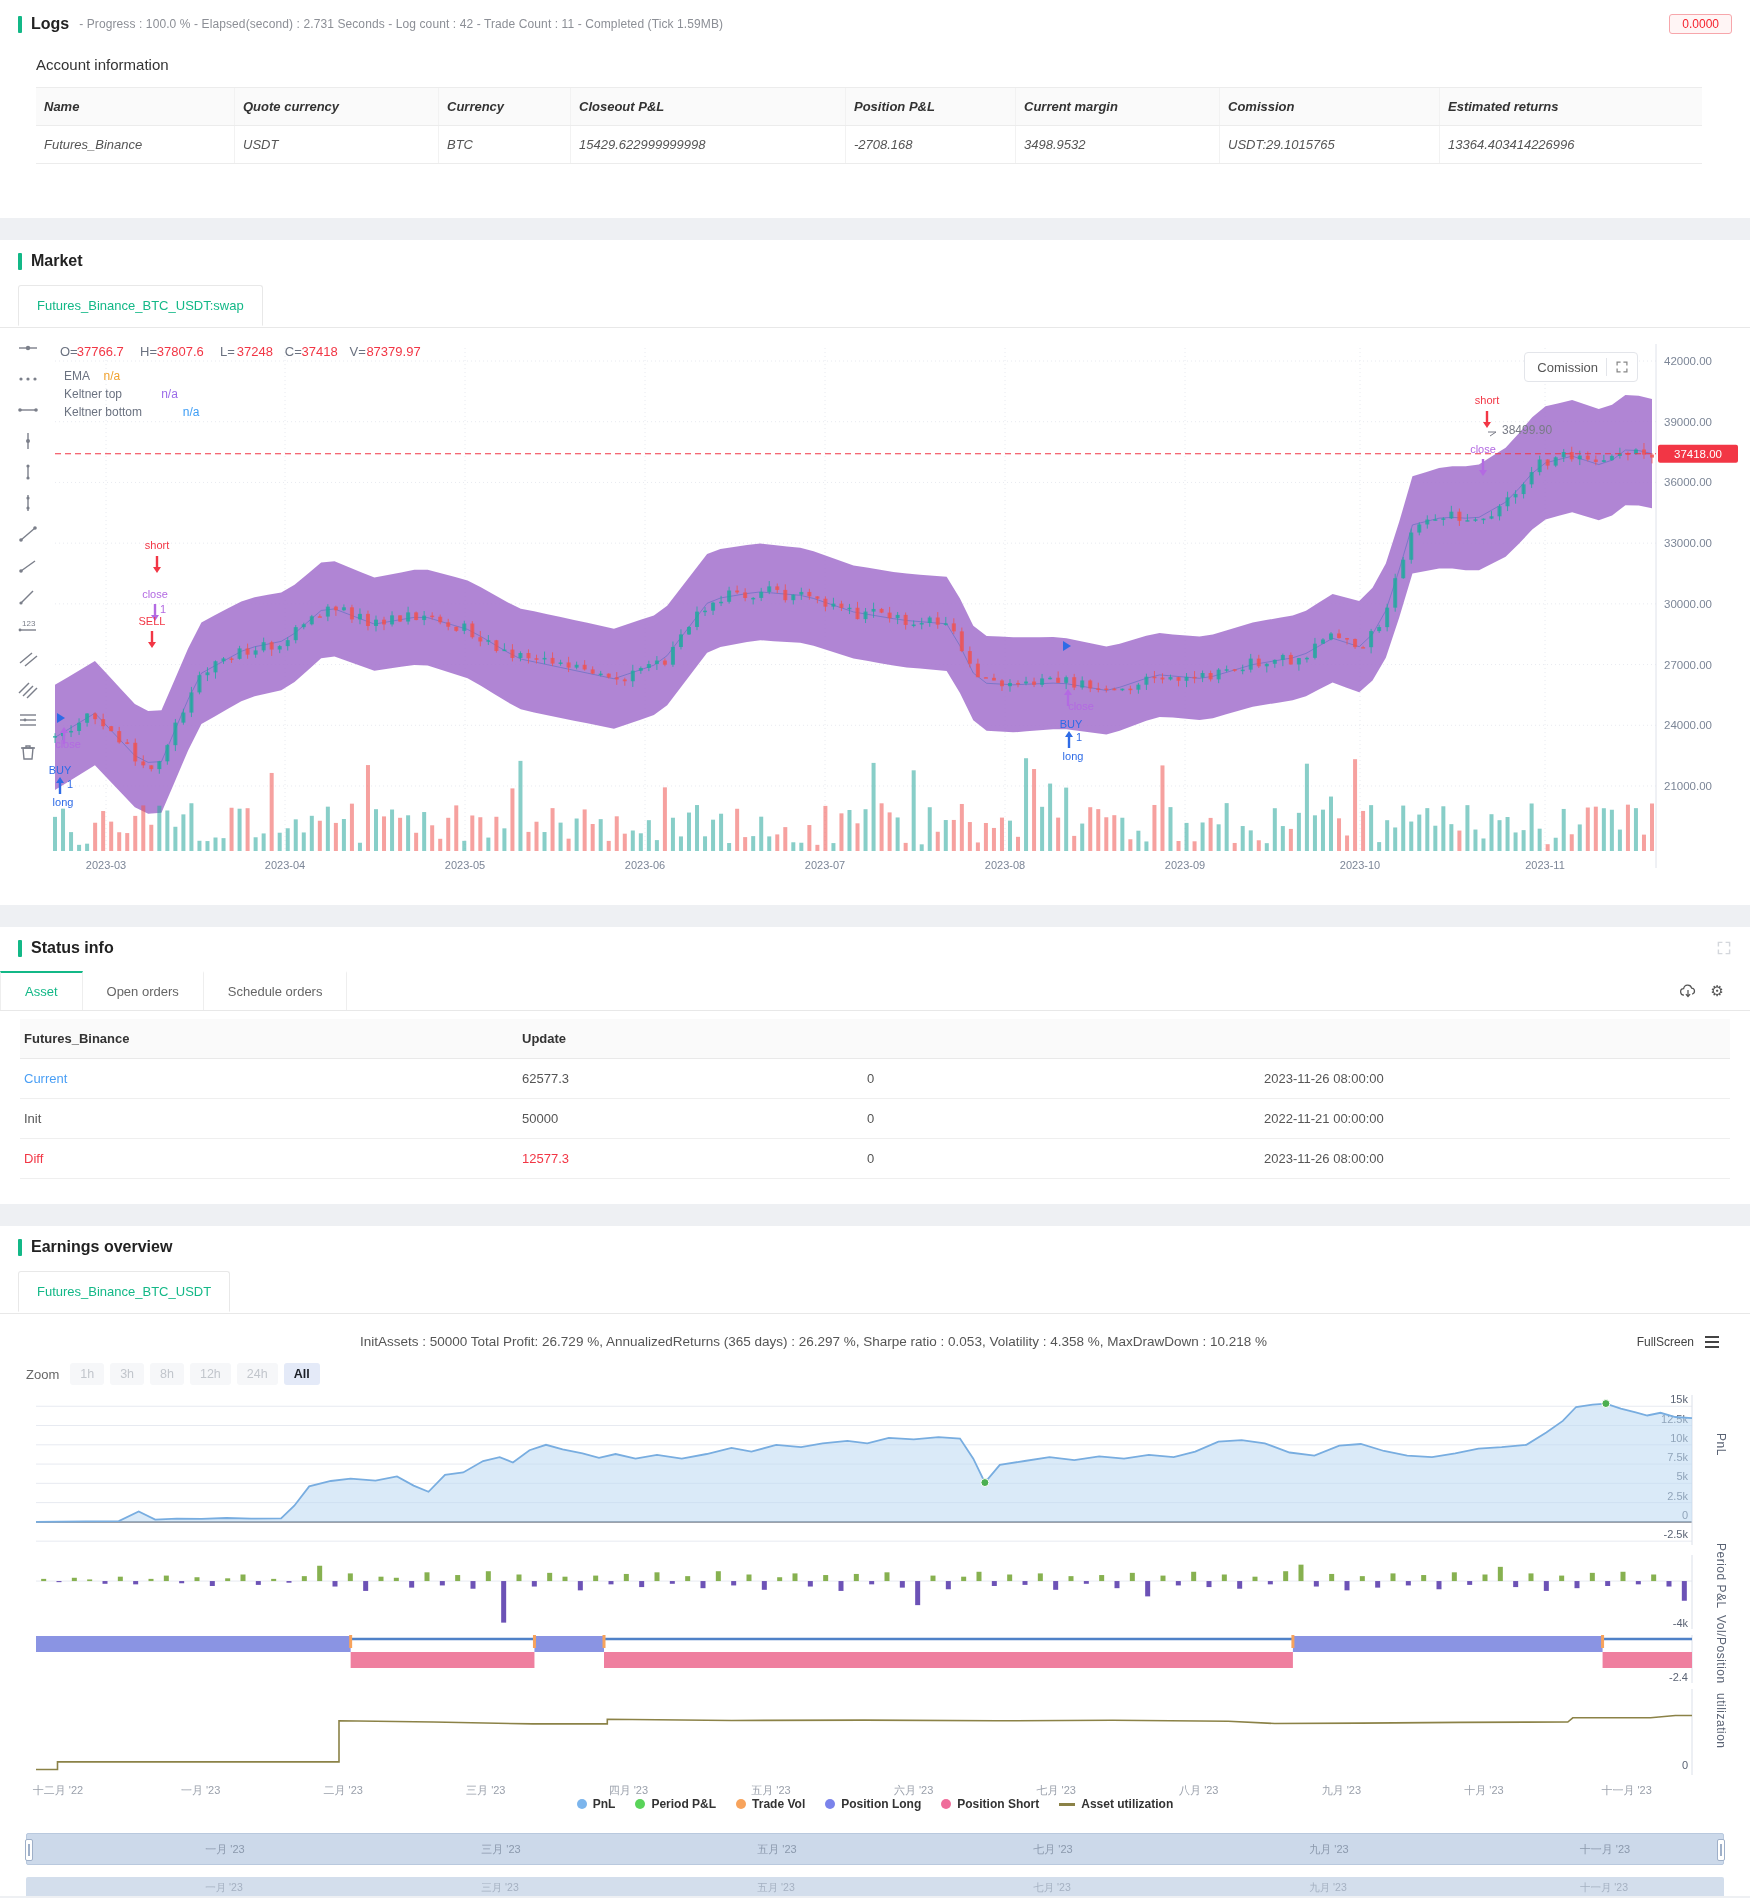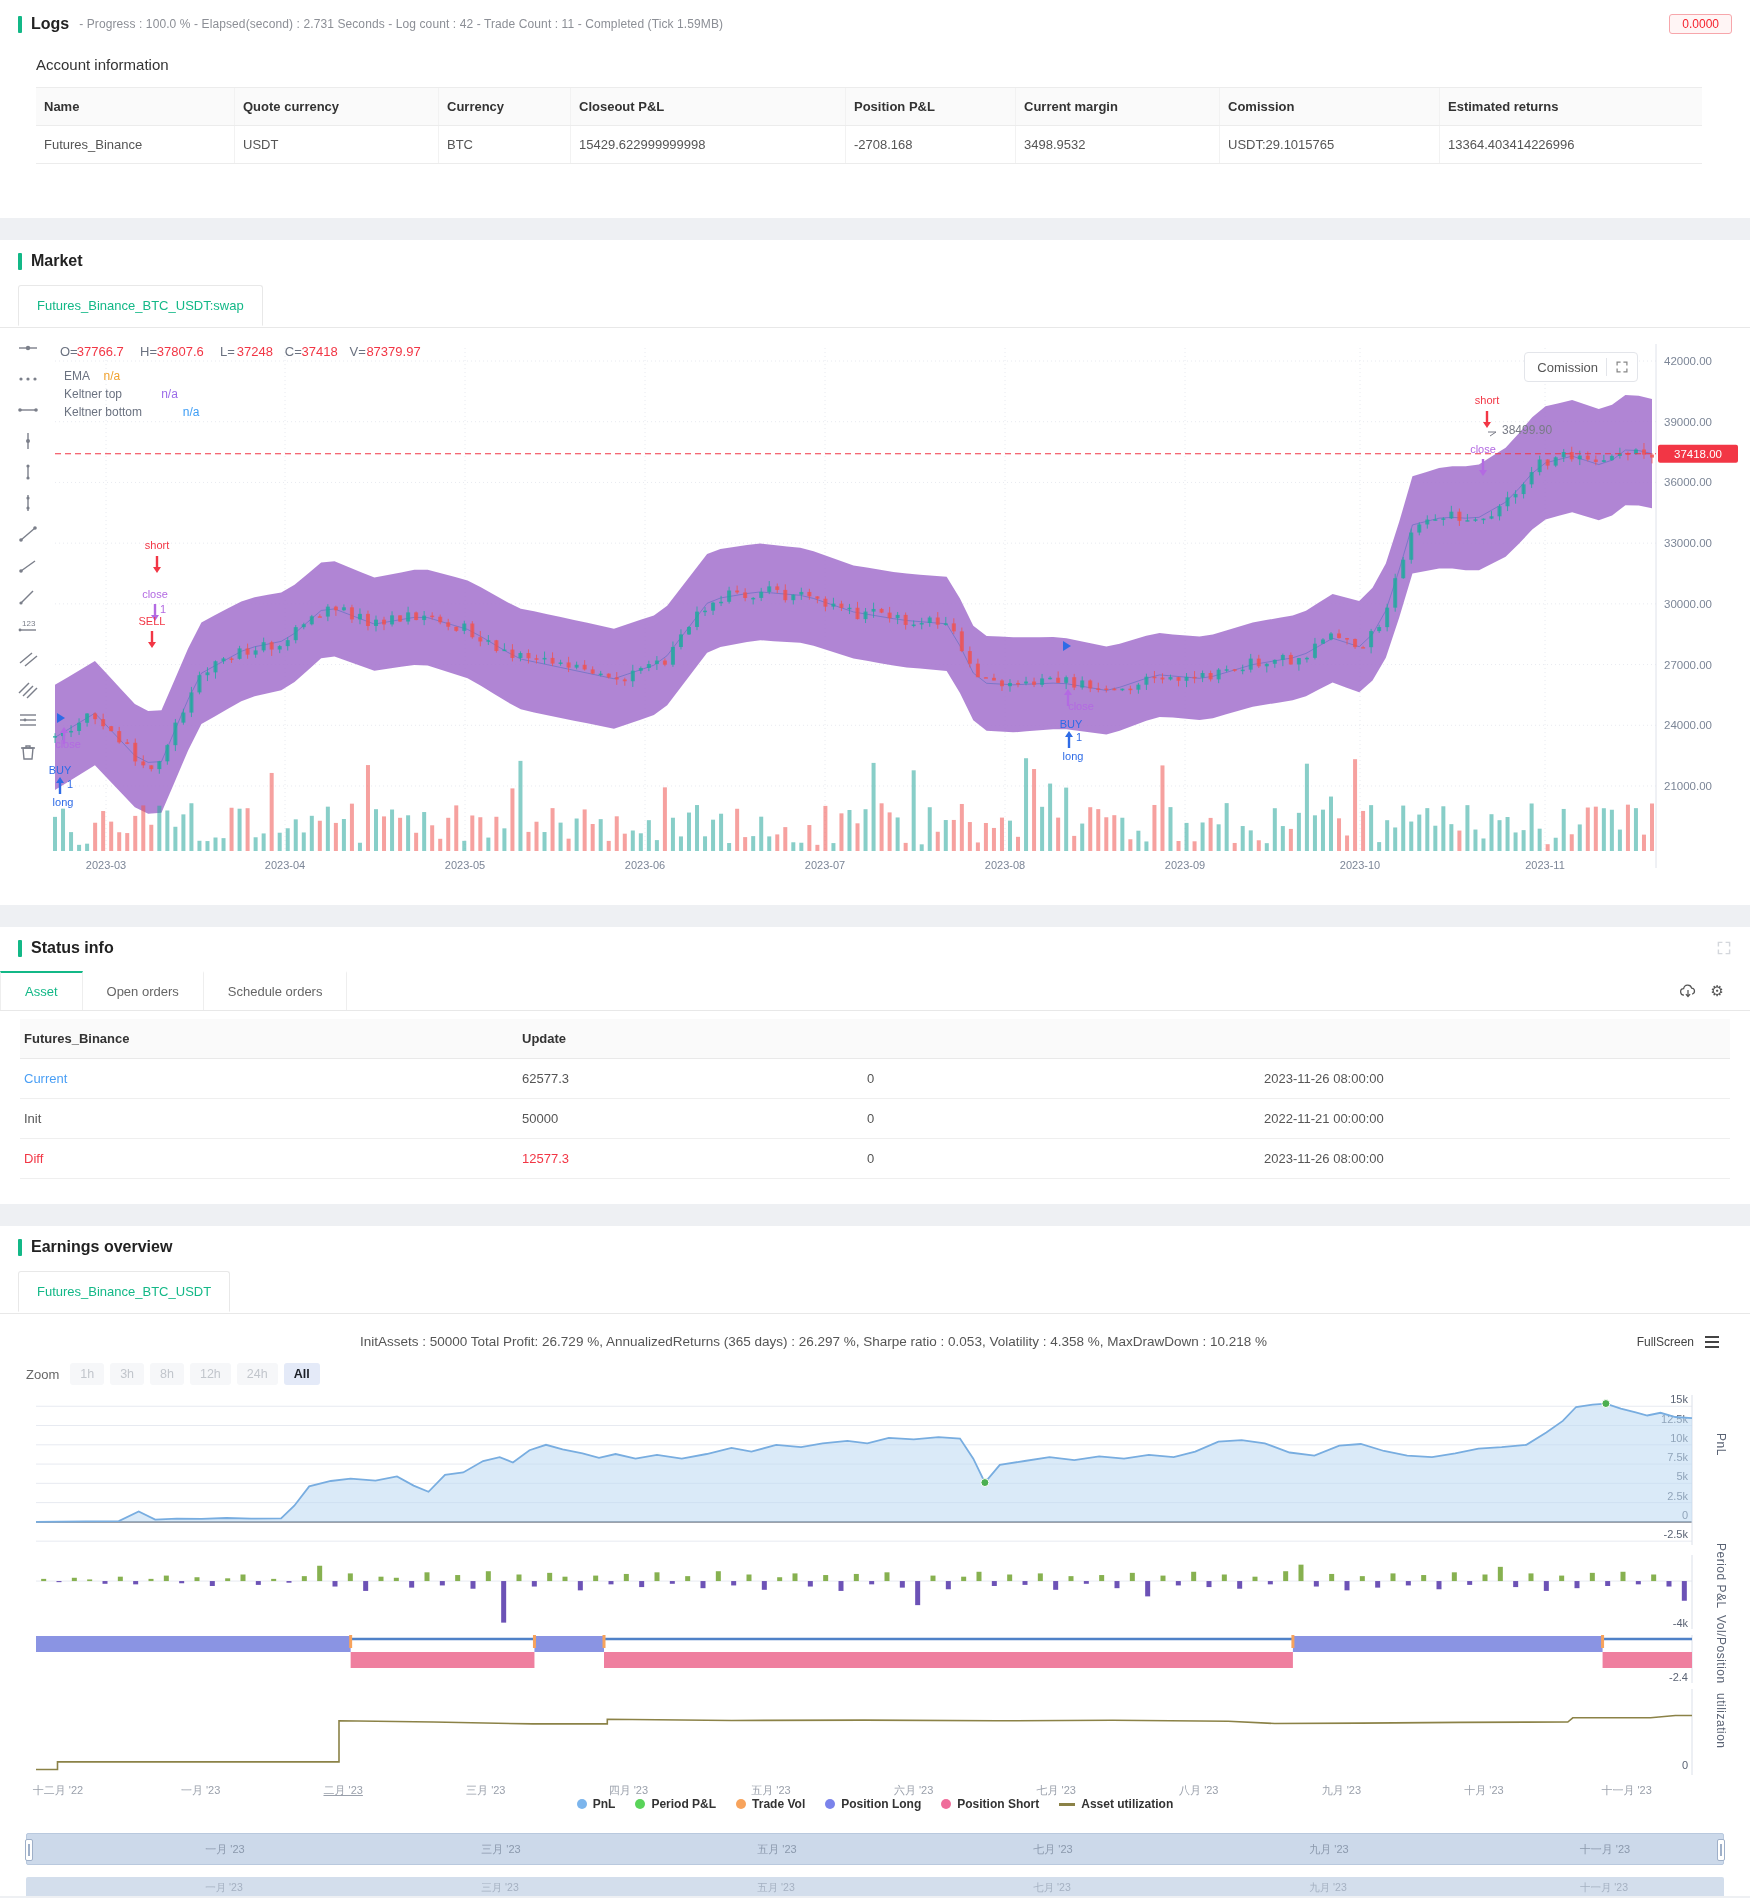--- a/index.html
+++ b/index.html
@@ -8,21 +8,21 @@
   .card { background:#fff; width:1750px; position:relative; overflow:hidden; }
   .sep { height:22px; background:#eef0f3; }
   .sec-head { display:flex; align-items:center; padding:14px 18px 0 18px; }
   .gbar { width:4px; height:17px; background:#13b887; margin-right:9px; border-radius:1px; }
   .sec-title { font-size:16px; font-weight:bold; color:#222; }
   .meta { font-size:12px; color:#8c8f96; margin-left:10px; letter-spacing:.1px; }
   .pill { margin-left:auto; font-size:12px; color:#f5222d; border:1px solid #f7a6ab;
     background:#fff5f5; border-radius:3px; padding:2px 12px; }
   
   .acct-heading { font-size:15px; color:#333; margin:22px 0 14px 36px; }
-  .grid-table { margin:12px 48px 0 36px; border:1px solid #ececec; border-left:none; border-right:none; }
+  .grid-table { margin:12px 48px 0 36px; border:1px solid #ececec; border-left:none; border-right:none;font-style:italic; }
   .g-row { display:grid; grid-template-columns:199px 204px 132px 275px 170px 204px 220px auto; }
   .g-row.head { background:#fafafa; border-bottom:1px solid #ececec; }
   .g-cell { padding:11px 16px 11px 8px; font-size:13px; color:#555; border-right:1px solid #f2f2f2; white-space:nowrap; overflow:hidden; }
   .g-row.head .g-cell { color:#333; font-weight:bold; font-size:13px; }
   .g-row .g-cell:last-child { border-right:none; }
   
   .tabbar { position:relative; margin-top:14px; border-bottom:1px solid #e8e8e8; padding-left:18px; height:44px; }
   .tab { display:inline-block; position:relative; top:1px; background:#fff; border:1px solid #e8e8e8;
     border-bottom:1px solid #fff; padding:12px 18px; font-size:13px; color:#13b887; border-radius:3px 3px 0 0; cursor:pointer; }
   
@@ -1135,21 +1135,21 @@
         <text x="1688" y="46" text-anchor="end" font-size="11" fill="#5a6374">-2.4</text>
       </svg>
     <svg id="utilsvg" width="1750" height="88" style="top:296px">
         <line x1="1692" y1="0" x2="1692" y2="86" stroke="#dbe0e9"></line>
         <path d="M36.0 80.5 L57.5 80.5 L57.5 72.9 L339.0 72.9 L339.0 31.8 L433.4 33.0 L532.8 34.9 L607.3 34.9 L607.3 30.3 L731.5 31.5 L864.0 31.1 L996.5 31.8 L1112.4 31.2 L1228.3 32.2 L1274.7 34.5 L1360.8 34.1 L1460.2 33.4 L1567.8 33.0 L1572.8 28.8 L1650.6 28.8 L1675.4 26.5 L1692.0 26.5" fill="none" stroke="#8b8247" stroke-width="1.6"></path>
         <text x="1688" y="80" text-anchor="end" font-size="11" fill="#5a6374">0</text>
       </svg>
     <div class="xlabels" id="xlabels">
         <span style="left: 58px;">十二月 '22</span>
         <span style="left: 200.6px;">一月 '23</span>
-        <span style="left: 343.2px; text-decoration: underline;">二月 '23</span>
+        <span style="left: 343.2px;">二月 '23</span>
         <span style="left: 485.8px;">三月 '23</span>
         <span style="left: 628.4px;">四月 '23</span>
         <span style="left: 771px;">五月 '23</span>
         <span style="left: 913.6px;">六月 '23</span>
         <span style="left: 1056.2px;">七月 '23</span>
         <span style="left: 1198.8px;">八月 '23</span>
         <span style="left: 1341.4px;">九月 '23</span>
         <span style="left: 1484px;">十月 '23</span>
         <span style="left: 1626.6px;">十一月 '23</span>
       </div>

